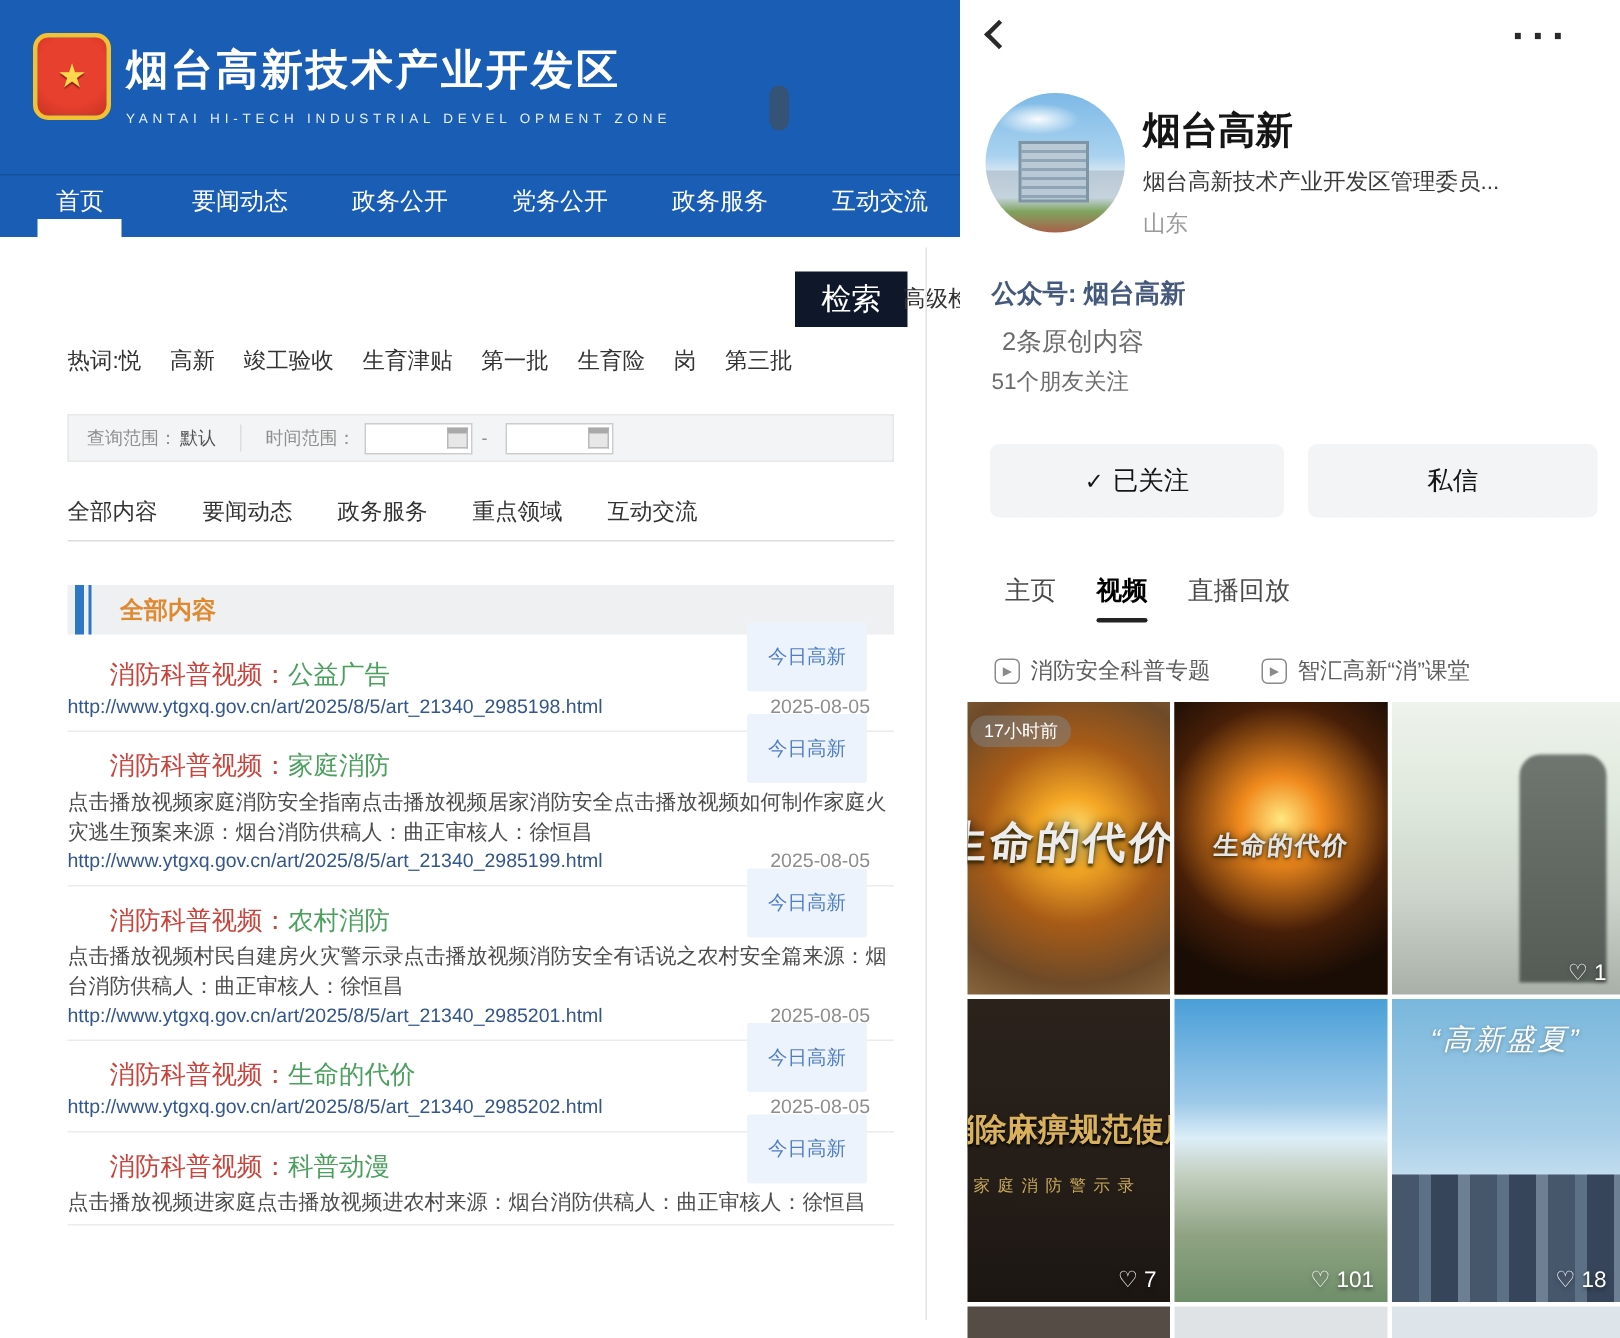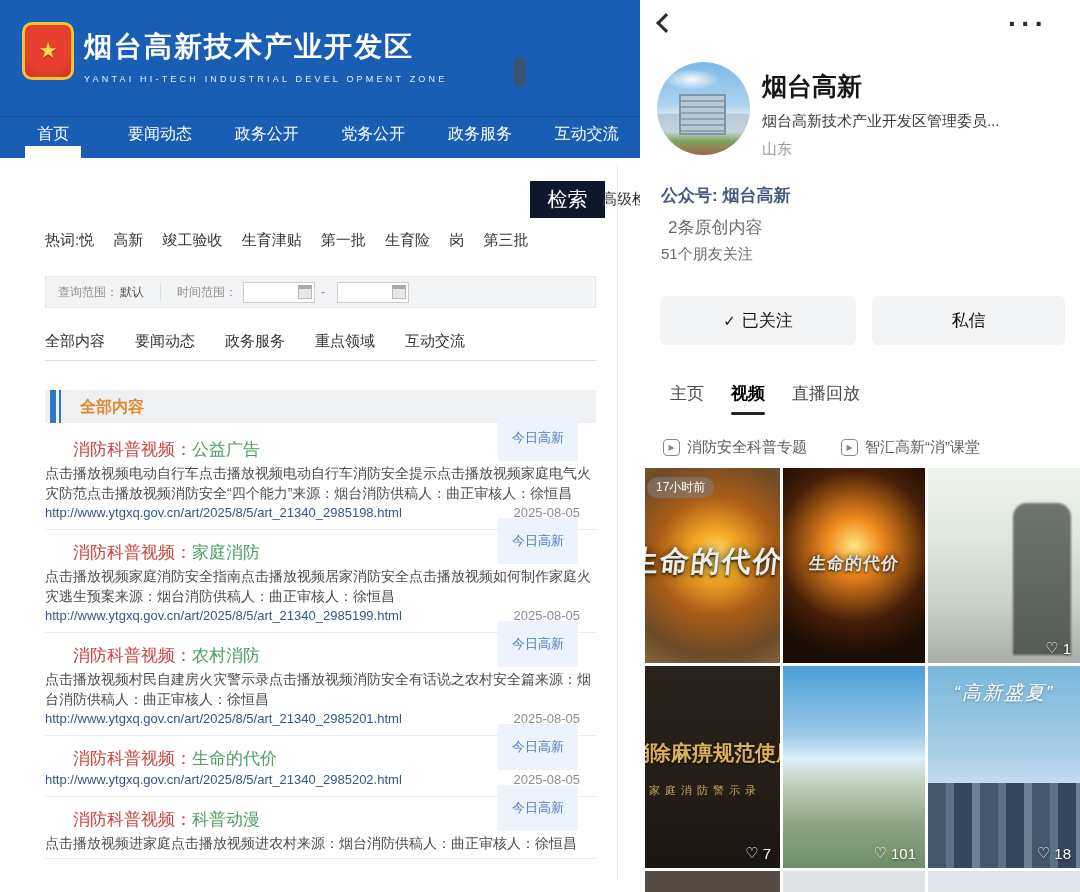--- a/index.html
+++ b/index.html
@@ -176,21 +176,20 @@
       <span class="sec-title">全部内容</span>
     </div>
 
     <div class="results">
 
       <div class="result-item">
         <div class="result-title-row">
           <a class="result-title"><span class="t-red">消防科普视频：</span><span class="t-green">公益广告</span></a>
           <span class="badge">今日高新</span>
         </div>
-        <div class="result-snippet">点击播放视频电动自行车点击播放视频电动自行车消防安全提示点击播放视频家庭电气火灾防范点击播放视频消防安全“四个能力”来源：烟台消防供稿人：曲正审核人：徐恒昌</div>
         <div class="result-meta">
           <a class="result-url">http://www.ytgxq.gov.cn/art/2025/8/5/art_21340_2985198.html</a>
           <span class="result-date">2025-08-05</span>
         </div>
       </div>
 
       <div class="result-item">
         <div class="result-title-row">
           <a class="result-title"><span class="t-red">消防科普视频：</span><span class="t-green">家庭消防</span></a>
           <span class="badge">今日高新</span>

